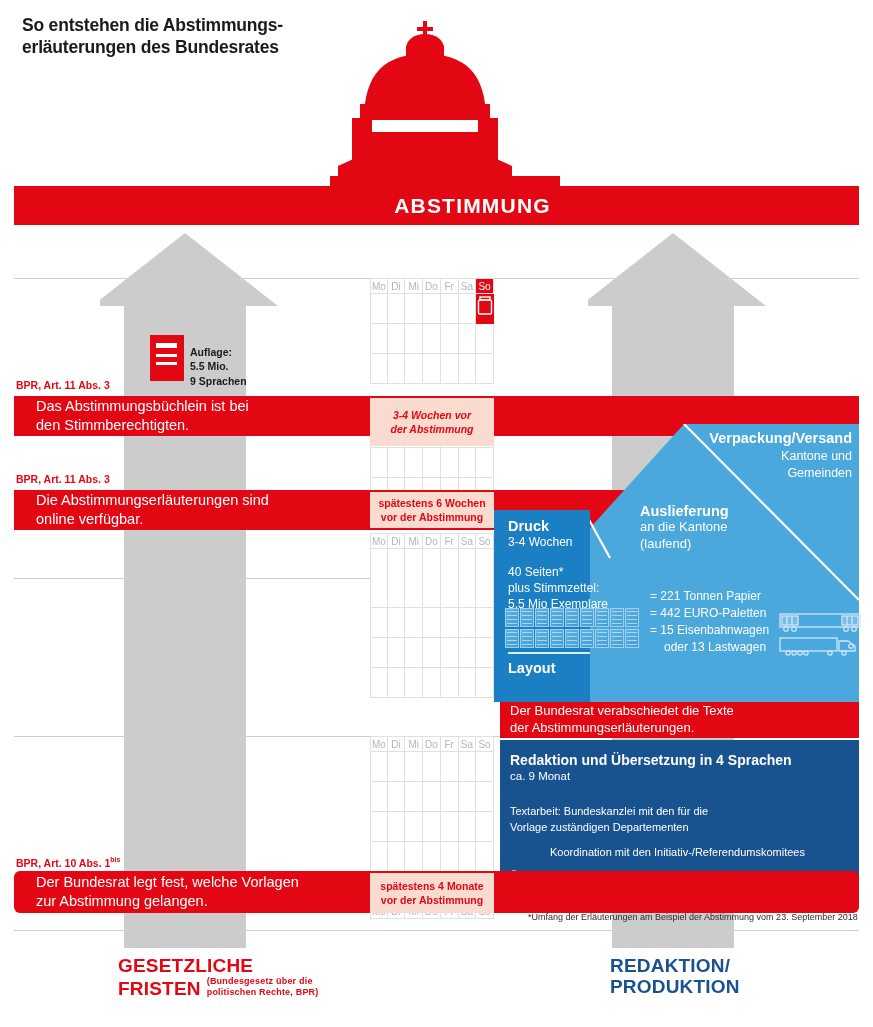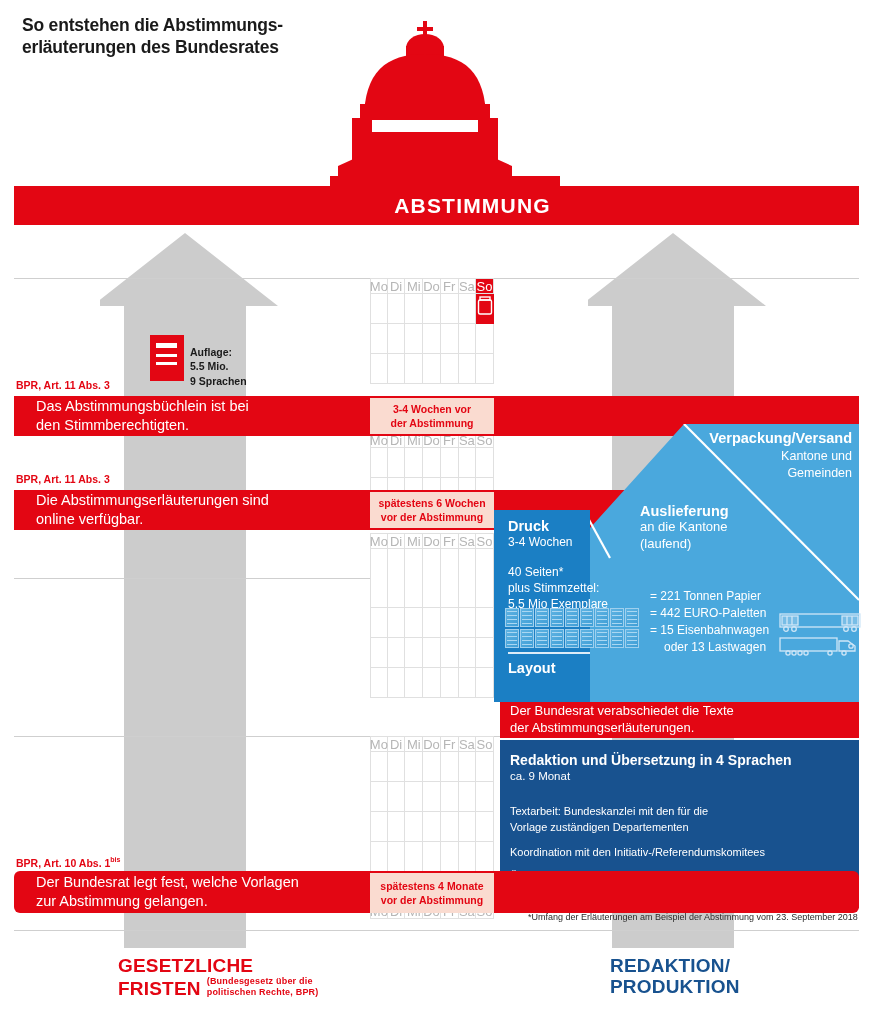--- a/index.html
+++ b/index.html
@@ -25,21 +25,21 @@
   .hrule{height:1px;background:#cfcfcf;}
 
   
   #calwrap{left:370px;top:278px;width:124px;}
   .calblock{position:relative;width:124px;}
   .calrow{display:flex;width:124px;}
   .calcell{width:17.7143px;height:30px;box-sizing:border-box;
            border-right:1px solid #e0e0e0;border-bottom:1px solid #e0e0e0;
            background:#ffffff;}
   .calrow.hdr .calcell{height:15px;display:flex;align-items:center;
-           justify-content:center;font-size:13px;color:#b6b6b6;
+           justify-content:center;font-size:10px;color:#b6b6b6;
            border-bottom:1px solid #e0e0e0;}
   .calrow .calcell:first-child{border-left:1px solid #e0e0e0;}
   .calrow.hdr{border-top:1px solid #e0e0e0;}
   .sunday-vote{background:#e30613 !important;color:#ffffff !important;
            position:relative;}
   .ballot-cell{background:#e30613 !important;position:relative;
            border-right:1px solid #e30613 !important;
            border-bottom:1px solid #e30613 !important;}
 
   
@@ -315,21 +315,21 @@
 
 <div class="abs bprlabel" style="left:16px;top:379px;">
   <span>BPR, Art. 11 Abs. 3</span>
 </div>
 <div class="abs redbar" style="left:14px;top:396px;width:845px;height:40px;">
   <div class="txt">
     <div>Das Abstimmungsbüchlein ist bei</div>
     <div>den Stimmberechtigten.</div>
   </div>
 </div>
-<div class="abs pinkbox" style="left:370px;top:398px;width:124px;height:36px;">
+<div class="abs pinkbox" style="left:370px;top:398px;width:124px;height:48px;font-style:italic;">
   <div>
     <div>3-4 Wochen vor</div>
     <div>der Abstimmung</div>
   </div>
 </div>
 
 <div class="abs bprlabel" style="left:16px;top:473px;">
   <span>BPR, Art. 11 Abs. 3</span>
 </div>
 <div class="abs redbar" style="left:14px;top:490px;width:845px;height:40px;">
@@ -547,21 +547,21 @@
 </div>
 
 <div class="abs darkblue" style="left:500px;top:740px;width:359px;height:168px;">
   <div style="padding:12px 14px 0 10px;">
     <div class="bluetitle" style="font-size:14px;">Redaktion und Übersetzung in 4 Sprachen</div>
     <div class="bluetext" style="font-size:11.5px;margin-top:2px;">ca. 9 Monat</div>
     <div class="bluetext" style="font-size:11px;margin-top:22px;line-height:1.42;">
       <div>Textarbeit: Bundeskanzlei mit den für die</div>
       <div>Vorlage zuständigen Departementen</div>
     </div>
-    <div class="bluetext" style="font-size:11px;margin-top:11px;">Koordination mit den Initiativ-/Referendumskomitees</div>
+    <div class="bluetext" style="font-size:11px;margin-top:11px;text-align:center;">Koordination mit den Initiativ-/Referendumskomitees</div>
     <div class="bluetext" style="font-size:11px;margin-top:11px;">Übersetzungen (DE, FR, IT, RM)</div>
   </div>
 </div>
 
 <div class="abs bprlabel" style="left:16px;top:856px;">
   <span>BPR, Art. 10 Abs. 1</span><sup>bis</sup>
 </div>
 <div class="abs redbar" style="left:14px;top:871px;width:845px;height:42px;border-radius:6px;">
   <div class="txt">
     <div>Der Bundesrat legt fest, welche Vorlagen</div>

